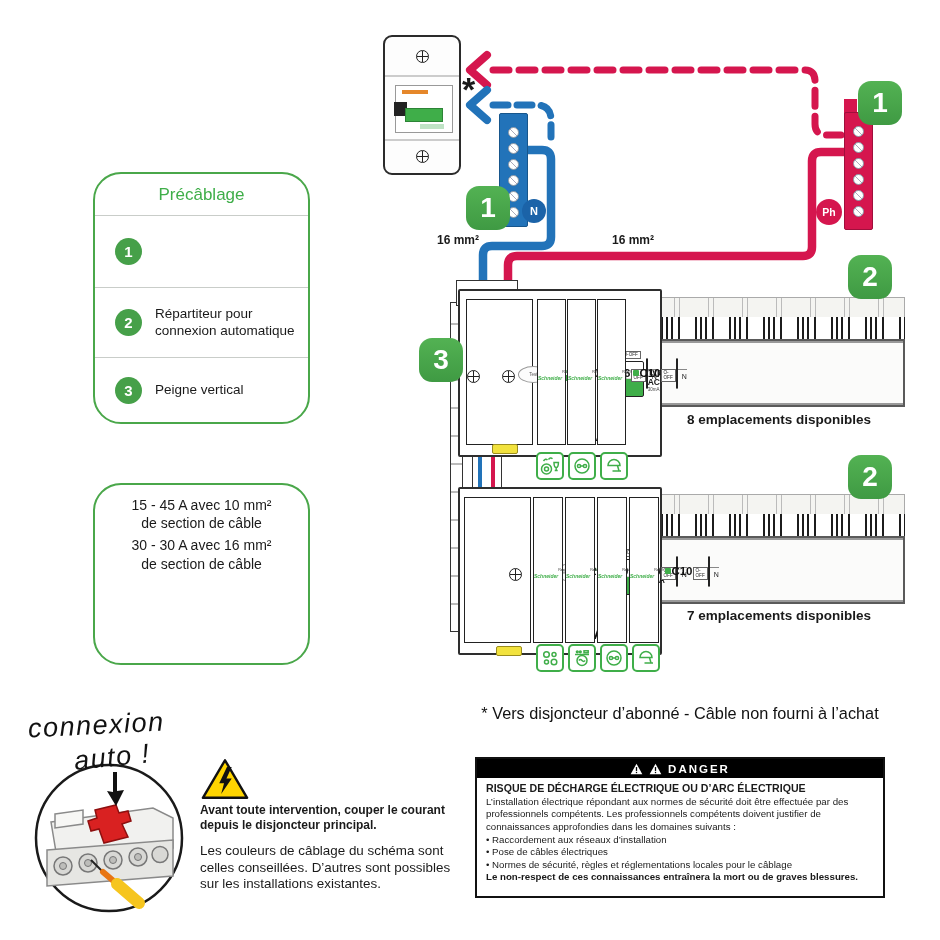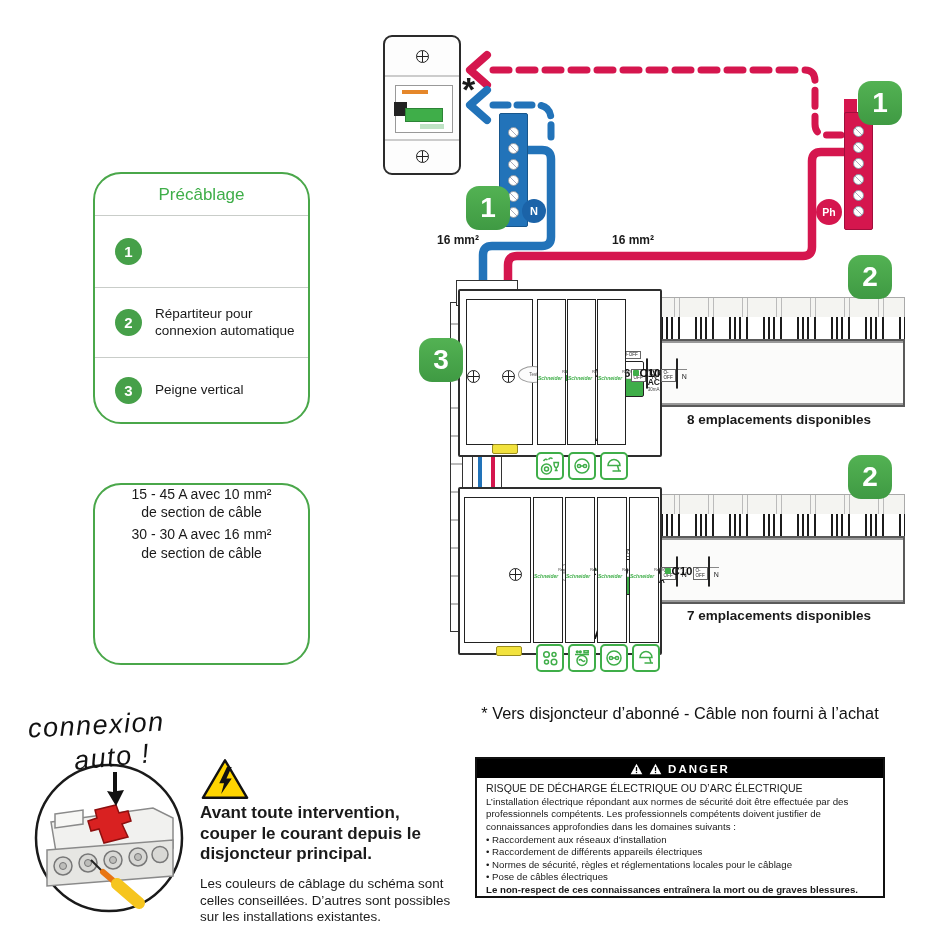--- a/index.html
+++ b/index.html
@@ -53,28 +53,28 @@
   .testoval{border:1.2px solid #999;border-radius:50%;width:30px;height:15px;display:flex;align-items:center;
             justify-content:center;font-size:4.5px;color:#555;background:#fcfcfc;}
   
   .app-icon{width:28px;height:28px;border:2px solid #3fae49;border-radius:5px;background:#fff;box-sizing:border-box;
             display:flex;align-items:center;justify-content:center;z-index:6;}
   .app-icon svg{stroke:#3fae49;fill:none;stroke-width:1.5;}
   
   .mm2{font-size:12px;font-weight:600;z-index:7;}
   .note{font-size:16.3px;color:#111;text-align:center;z-index:7;}
   .handw{font-style:italic;font-size:27px;letter-spacing:1.5px;color:#111;z-index:7;}
-  .safety-bold{font-size:17px;font-weight:bold;line-height:1.22;}
+  .safety-bold{font-size:12px;font-weight:bold;line-height:1.22;}
   .safety-normal{font-size:13.4px;line-height:1.22;margin-top:11px;}
   
   .danger{border:2px solid #111;background:#fff;box-sizing:border-box;z-index:7;}
   .danger-head{background:#000;color:#fff;height:19px;display:flex;align-items:center;justify-content:center;
                gap:6px;font-weight:bold;font-size:11.5px;letter-spacing:2px;}
   .danger-body{padding:4px 9px 0 9px;font-size:9.7px;line-height:1.3;}
-  .danger-title{font-weight:normal;font-size:10.6px;}
+  .danger-title{font-weight:bold;font-size:10.6px;}
   .bullet::before{content:"• ";}
   .danger-footer{font-weight:bold;}
   
   .vstrip{background:#fff;border:1.5px solid #333;box-sizing:border-box;z-index:1;
           background-image:repeating-linear-gradient(0deg,transparent 0 26px,#bbb 26px 28px);}
   .clip{background:#f2e23d;border:1px solid #9a8c1d;box-sizing:border-box;z-index:6;border-radius:2px;}
   .entrybox{background:#fff;border:1.5px solid #333;box-sizing:border-box;z-index:4;}
   .device{border:2.5px solid #2b2b2b;border-radius:9px;background:#fdfdfd;box-sizing:border-box;z-index:2;}
 </style>
 </head>
@@ -376,21 +376,21 @@
       <div class="leg-label preline">Répartiteur pour
 connexion automatique</div>
     </div>
     <div class="leg-row divider" style="height:66px;">
       <div class="leg-circle">3</div>
       <div class="leg-label preline">Peigne vertical</div>
     </div>
   </div>
 
   <div class="abs green-box" style="left:93px;top:483px;width:217px;height:182px;text-align:center;">
-    <div class="preline" style="font-size:14px;line-height:1.3;">15 - 45 A avec 10 mm²
+    <div class="preline" style="font-size:14px;line-height:1.3;margin-top:11px;">15 - 45 A avec 10 mm²
 de section de câble</div>
     <div class="preline" style="font-size:14px;line-height:1.3;margin-top:4px;">30 - 30 A avec 16 mm²
 de section de câble</div>
   </div>
 
   <div class="abs note" style="left:452px;top:704px;width:456px;">* Vers disjoncteur d’abonné - Câble non fourni à l’achat</div>
 
   <div class="abs handw" style="left:28px;top:710px;transform:rotate(-3deg);">connexion</div>
   <div class="abs handw" style="left:74px;top:742px;transform:rotate(-6deg);">auto !</div>
 
@@ -439,20 +439,19 @@
           <path d="M10 1 L19 17 H1 Z" fill="#fff"></path>
           <rect x="9" y="6" width="2" height="6" fill="#000"></rect>
           <rect x="9" y="13.4" width="2" height="2" fill="#000"></rect>
         </svg>
       <span>DANGER</span>
     </div>
     <div class="danger-body">
       <div class="danger-title">RISQUE DE DÉCHARGE ÉLECTRIQUE OU D’ARC ÉLECTRIQUE</div>
       <div>L’installation électrique répondant aux normes de sécurité doit être effectuée par des professionnels compétents. Les professionnels compétents doivent justifier de connaissances approfondies dans les domaines suivants :</div>
       <div class="bullet">Raccordement aux réseaux d’installation</div>
-      <div class="bullet">Raccordement de différents appareils électriques</div>
+      <div class="bullet">Pose de câbles électriques</div>
       <div class="bullet">Normes de sécurité, règles et réglementations locales pour le câblage</div>
-      <div class="bullet">Pose de câbles électriques</div>
       <div class="danger-footer">Le non-respect de ces connaissances entraînera la mort ou de graves blessures.</div>
     </div>
   </div>
 
 </div>
 
 </body></html>

